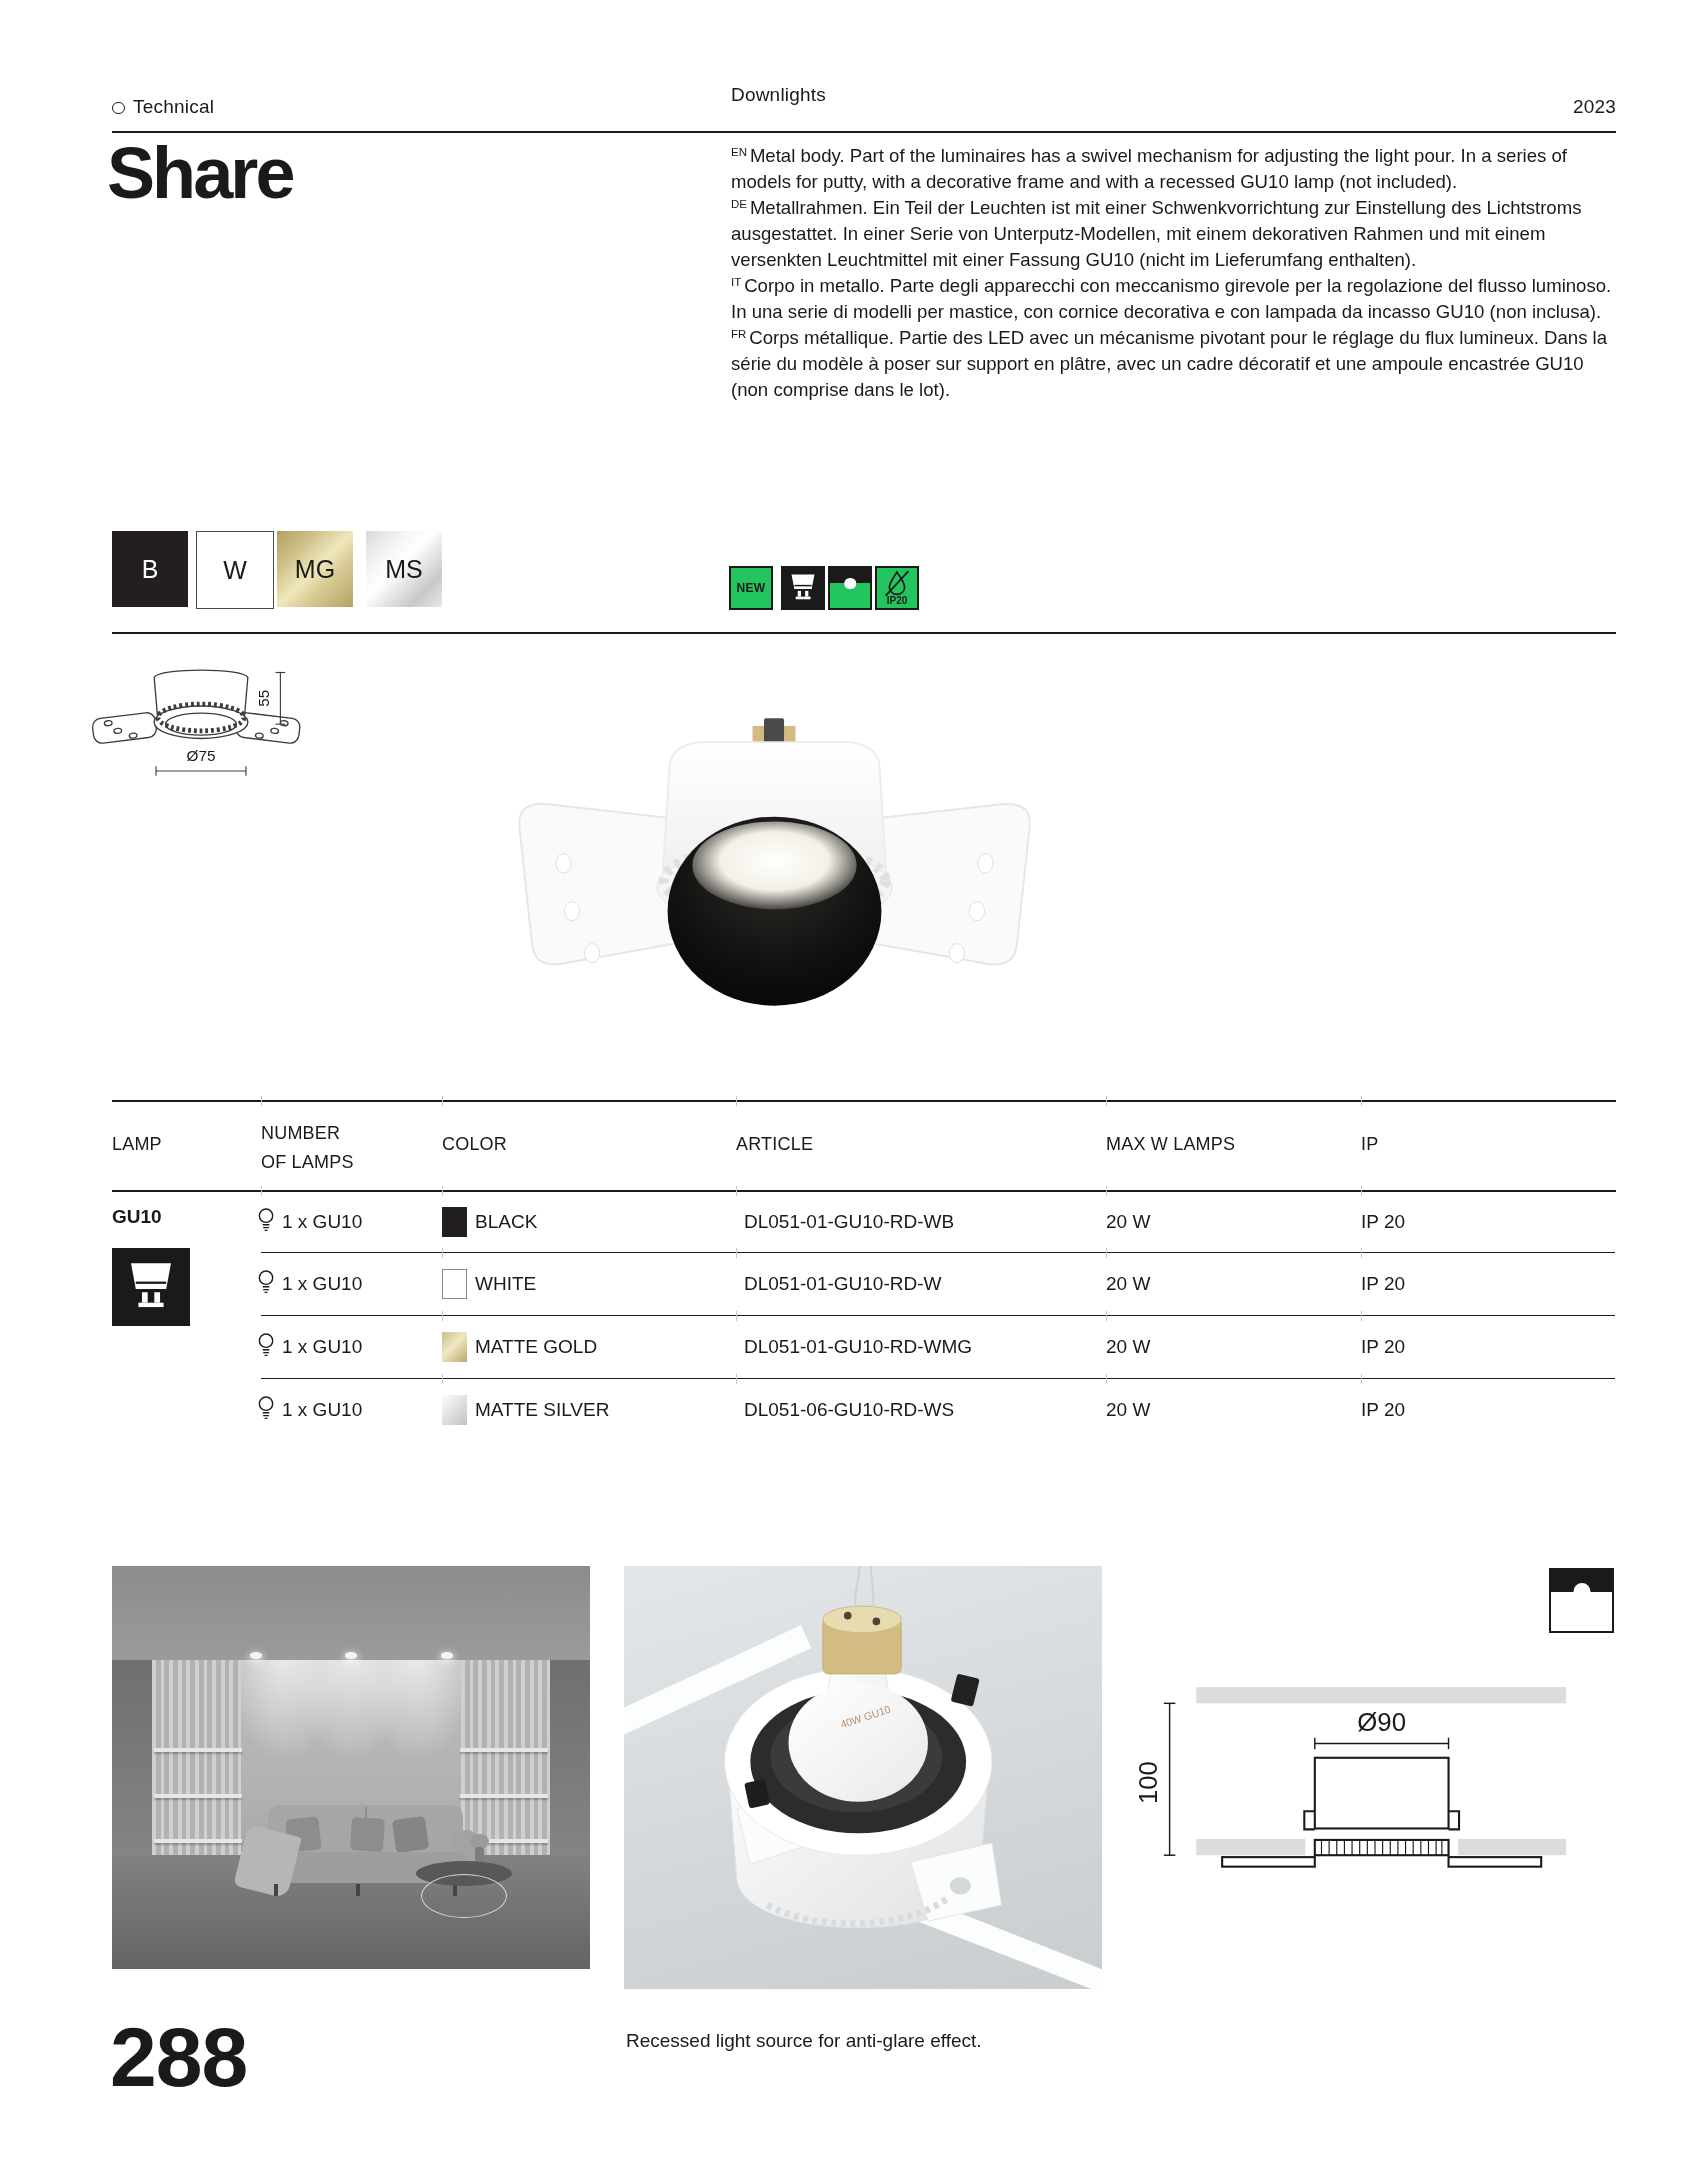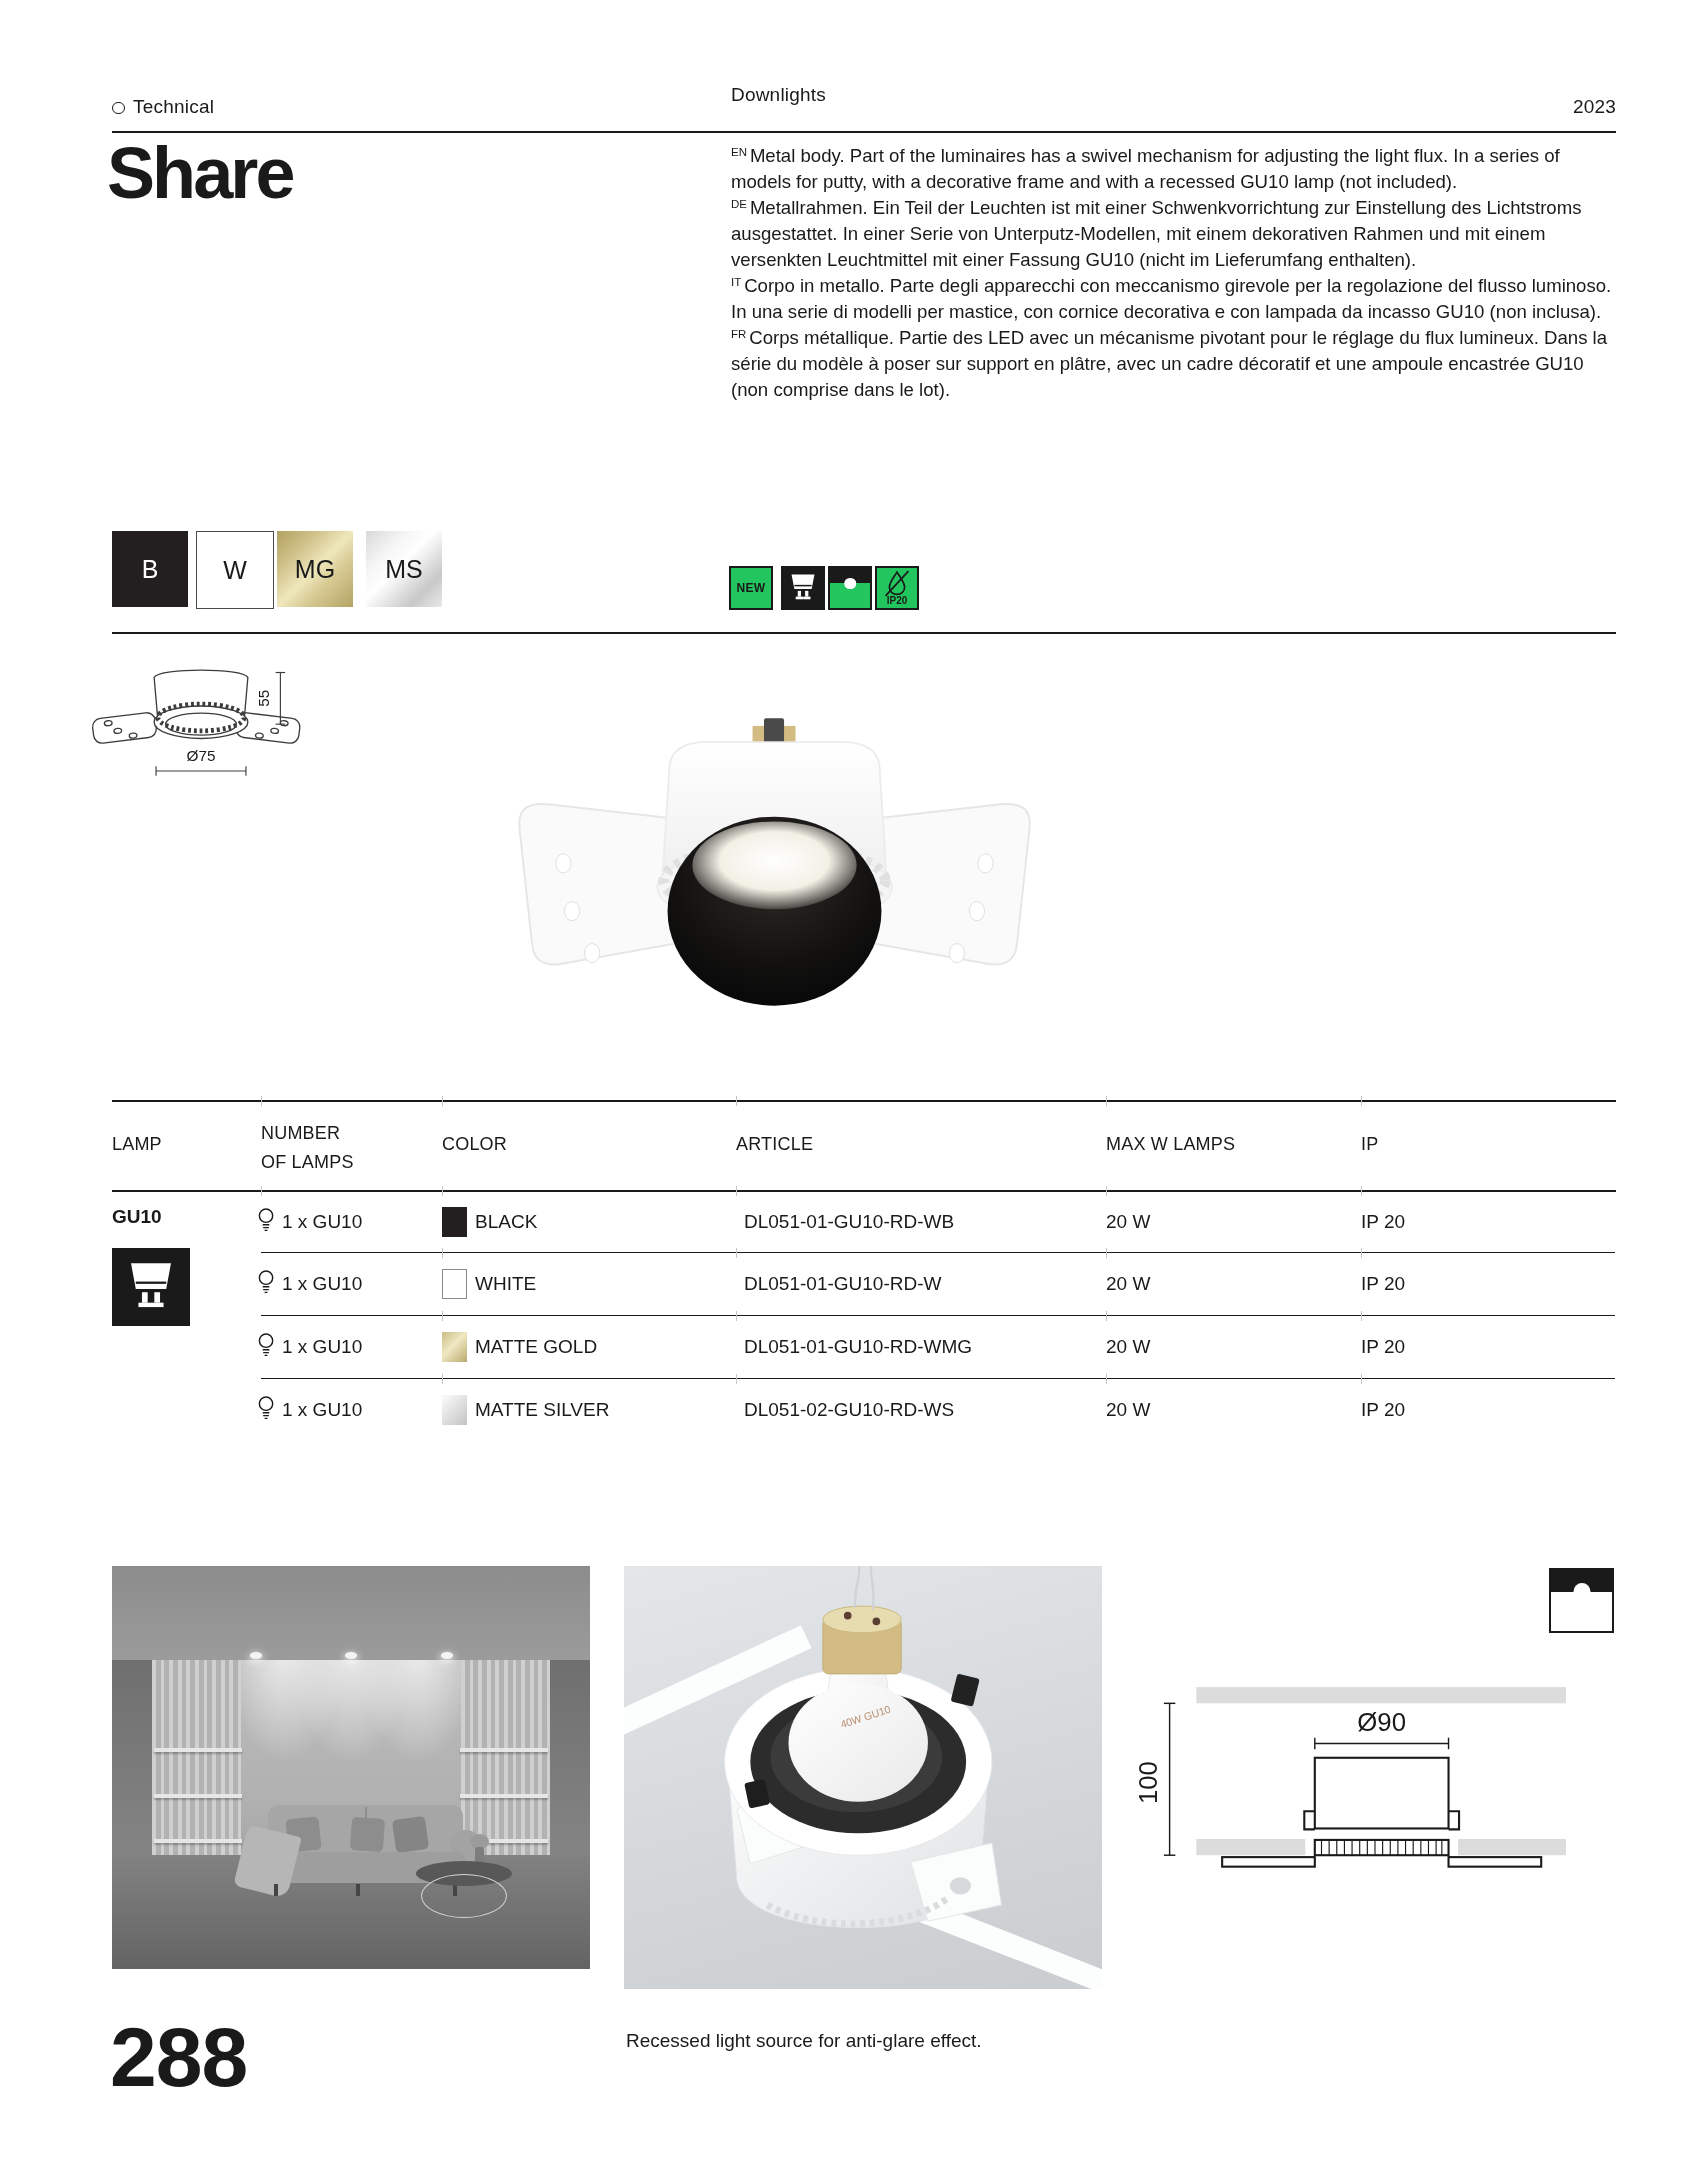--- a/index.html
+++ b/index.html
@@ -112,21 +112,21 @@
 
   <div class="abs hdr" style="left:112px;top:96px;">
     <span class="hdr-circle"></span><span>Technical</span>
   </div>
   <div class="abs hdr" style="left:731px;top:84px;">Downlights</div>
   <div class="abs hdr" style="right:77px;top:96px;">2023</div>
   <div class="rule" style="left:112px;top:131px;width:1504px;height:2.4px;"></div>
 
   <div class="abs title">Share</div>
   <div class="abs desc">
-    <p><sup>EN</sup><span>Metal body. Part of the luminaires has a swivel mechanism for adjusting the light flux. In a series of models for putty, with a decorative frame and with a recessed GU10 lamp (not included).</span></p>
+    <p><sup>EN</sup><span>Metal body. Part of the luminaires has a swivel mechanism for adjusting the light pour. In a series of models for putty, with a decorative frame and with a recessed GU10 lamp (not included).</span></p>
     <p><sup>DE</sup><span>Metallrahmen. Ein Teil der Leuchten ist mit einer Schwenkvorrichtung zur Einstellung des Lichtstroms ausgestattet. In einer Serie von Unterputz-Modellen, mit einem dekorativen Rahmen und mit einem versenkten Leuchtmittel mit einer Fassung GU10 (nicht im Lieferumfang enthalten).</span></p>
     <p><sup>IT</sup><span>Corpo in metallo. Parte degli apparecchi con meccanismo girevole per la regolazione del flusso luminoso. In una serie di modelli per mastice, con cornice decorativa e con lampada da incasso GU10 (non inclusa).</span></p>
     <p><sup>FR</sup><span>Corps métallique. Partie des LED avec un mécanisme pivotant pour le réglage du flux lumineux. Dans la série du modèle à poser sur support en plâtre, avec un cadre décoratif et une ampoule encastrée GU10 (non comprise dans le lot).</span></p>
   </div>
 
   <div class="swatch sw-b" style="left:112px;">
       <span>B</span>
     </div>
   <div class="swatch sw-w" style="left:196px;">
       <span>W</span>
@@ -329,21 +329,21 @@
   <div class="trow" style="top:1379px;">
     <span class="cell c-bulb">
       <svg width="19" height="26" viewBox="0 0 20 27">
           <circle cx="9.5" cy="9.5" r="7" fill="none" stroke="#1a1a1a" stroke-width="1.5"></circle>
           <path d="M6,19 h7 M6.5,22 h6 M8,25 h3" stroke="#1a1a1a" stroke-width="1.4" fill="none"></path>
         </svg>
     </span>
     <span class="cell c-lamps">1 x GU10</span>
     <span class="cell c-chip chip-silver"></span>
     <span class="cell c-color">MATTE SILVER</span>
-    <span class="cell c-article">DL051-02-GU10-RD-WS</span>
+    <span class="cell c-article">DL051-06-GU10-RD-WS</span>
     <span class="cell c-maxw">20 W</span>
     <span class="cell c-ip">IP 20</span>
   </div>
 
   <div class="abs photo-living">
     <div class="lr-ceiling"></div>
     <div class="lr-sidewall"></div>
     <div class="lr-sidewall right"></div>
     <div class="lr-slats left"></div>
     <div class="lr-slats right"></div>

